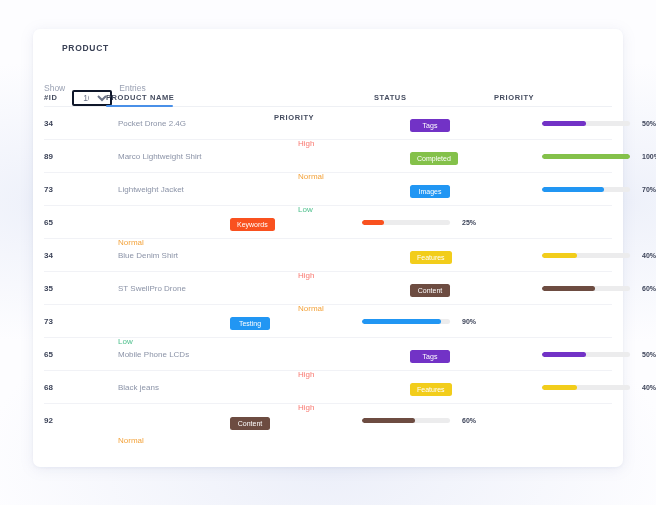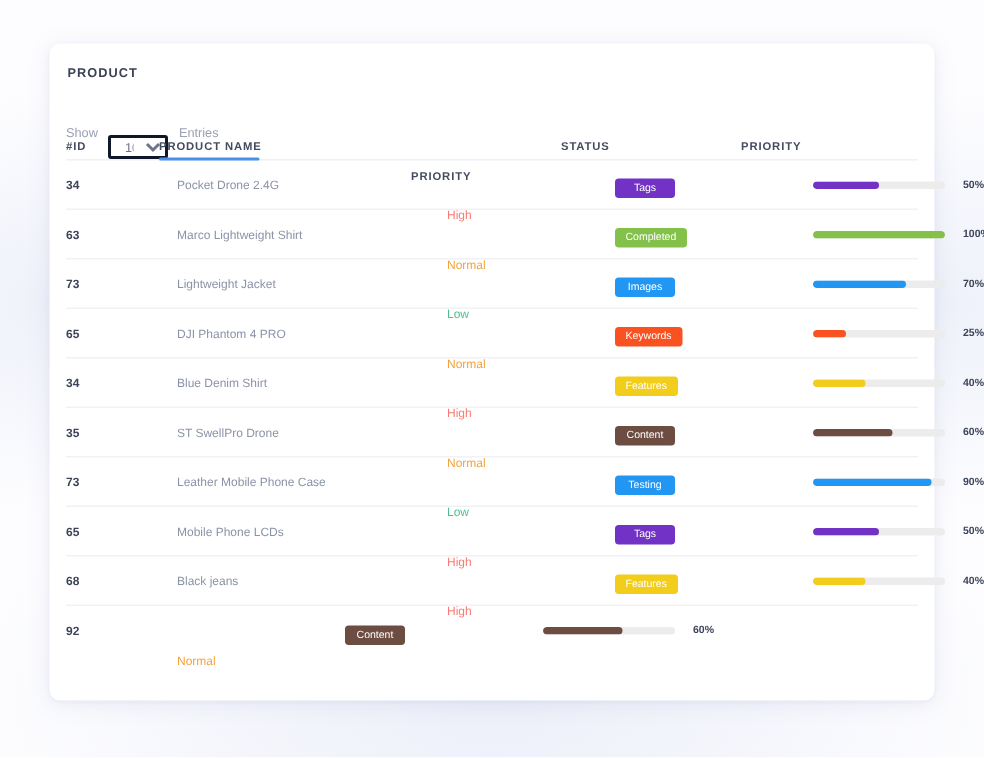--- a/index.html
+++ b/index.html
@@ -32,21 +32,21 @@
     width: 590px;
     height: 438px;
     background: #ffffff;
     border-radius: 7px;
     box-shadow: 0 2px 14px rgba(120,135,180,0.13), 0 1px 3px rgba(120,135,180,0.08);
     box-sizing: border-box;
   }
 
   .card-title {
     position: absolute;
-    left: 12px;
+    left: 29px;
     top: 14px;
     font-size: 8.5px;
     font-weight: bold;
     letter-spacing: 0.7px;
     color: #3b4256;
   }
 
   .entries-bar {
     position: absolute;
     left: 11px;
@@ -200,21 +200,21 @@
           <div class="c-priority cell-priority p-high">High</div>
           <div class="c-status"><span class="badge" style="background: rgb(114, 50, 198);">Tags</span></div>
           <div class="c-progress">
             <div class="bar-track">
               <div class="bar-fill" style="width: 50%; background: rgb(114, 50, 198);"></div>
             </div>
             <span class="bar-pct">50%</span>
           </div>
         </div>
         <div class="row body-row">
-          <div class="c-id cell-id">63</div>
+          <div class="c-id cell-id">89</div>
           <div class="c-name cell-name">Marco Lightweight Shirt</div>
           <div class="c-priority cell-priority p-normal">Normal</div>
           <div class="c-status"><span class="badge" style="background: rgb(132, 193, 74);">Completed</span></div>
           <div class="c-progress">
             <div class="bar-track">
               <div class="bar-fill" style="width: 100%; background: rgb(132, 193, 74);"></div>
             </div>
             <span class="bar-pct">100%</span>
           </div>
         </div>
@@ -225,21 +225,20 @@
           <div class="c-status"><span class="badge" style="background: rgb(33, 150, 243);">Images</span></div>
           <div class="c-progress">
             <div class="bar-track">
               <div class="bar-fill" style="width: 70%; background: rgb(33, 150, 243);"></div>
             </div>
             <span class="bar-pct">70%</span>
           </div>
         </div>
         <div class="row body-row">
           <div class="c-id cell-id">65</div>
-          <div class="c-name cell-name">DJI Phantom 4 PRO</div>
           <div class="c-priority cell-priority p-normal">Normal</div>
           <div class="c-status"><span class="badge" style="background: rgb(249, 81, 31);">Keywords</span></div>
           <div class="c-progress">
             <div class="bar-track">
               <div class="bar-fill" style="width: 25%; background: rgb(249, 81, 31);"></div>
             </div>
             <span class="bar-pct">25%</span>
           </div>
         </div>
         <div class="row body-row">
@@ -261,21 +260,20 @@
           <div class="c-status"><span class="badge" style="background: rgb(109, 76, 65);">Content</span></div>
           <div class="c-progress">
             <div class="bar-track">
               <div class="bar-fill" style="width: 60%; background: rgb(109, 76, 65);"></div>
             </div>
             <span class="bar-pct">60%</span>
           </div>
         </div>
         <div class="row body-row">
           <div class="c-id cell-id">73</div>
-          <div class="c-name cell-name">Leather Mobile Phone Case</div>
           <div class="c-priority cell-priority p-low">Low</div>
           <div class="c-status"><span class="badge" style="background: rgb(33, 150, 243);">Testing</span></div>
           <div class="c-progress">
             <div class="bar-track">
               <div class="bar-fill" style="width: 90%; background: rgb(33, 150, 243);"></div>
             </div>
             <span class="bar-pct">90%</span>
           </div>
         </div>
         <div class="row body-row">

